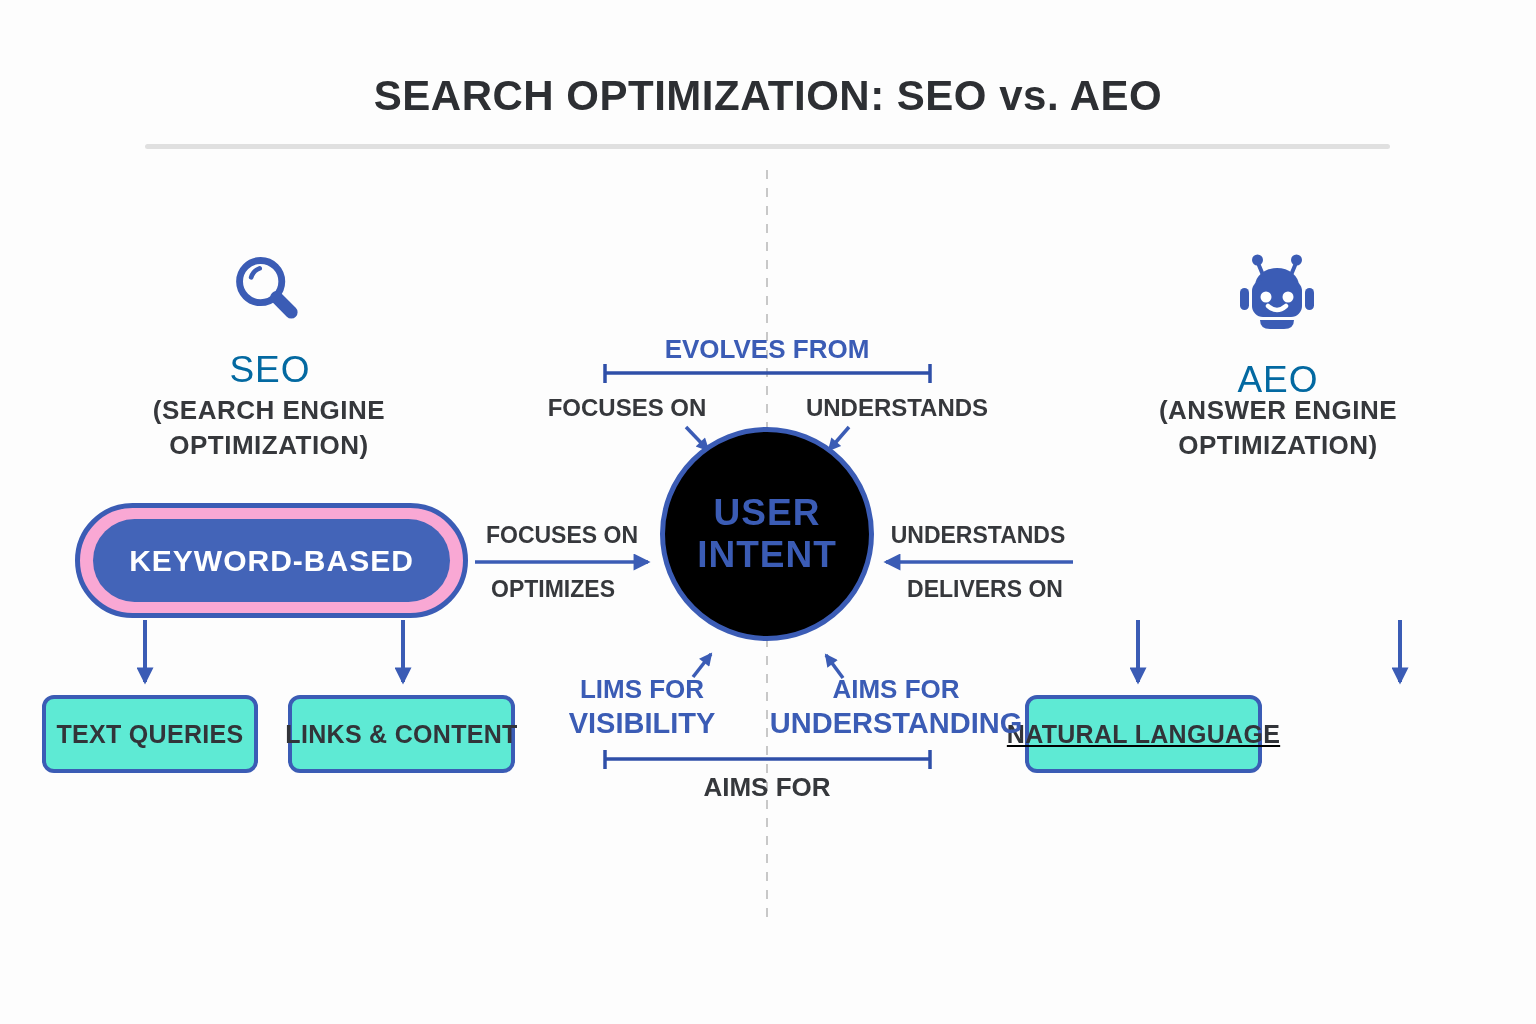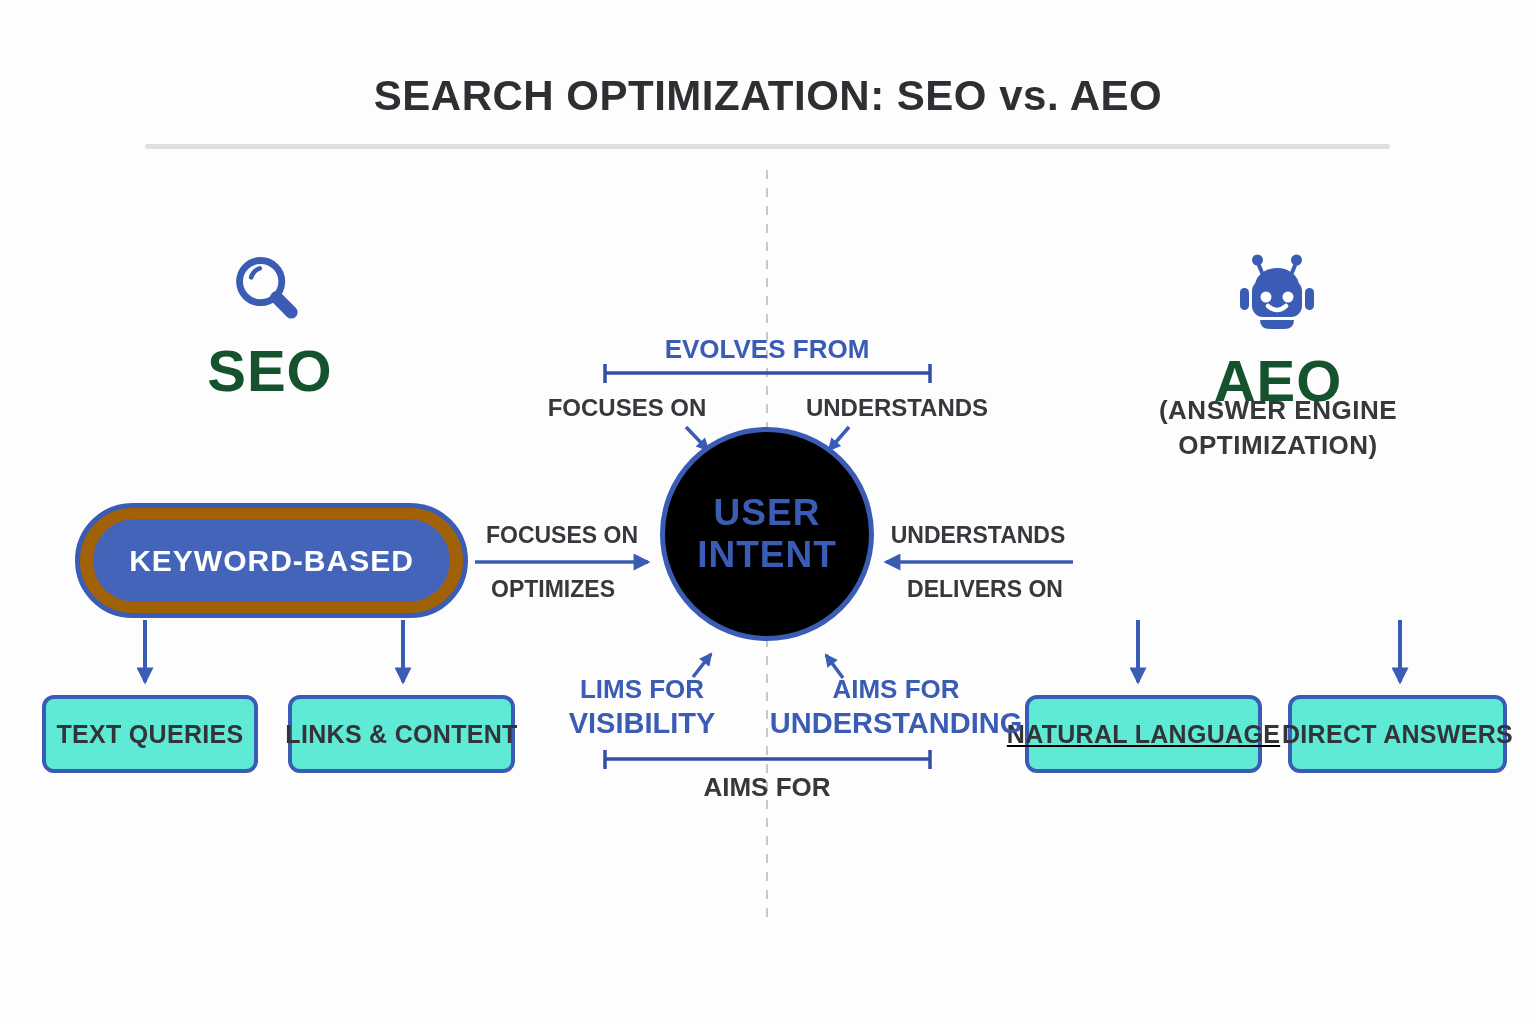--- a/index.html
+++ b/index.html
@@ -14,25 +14,25 @@
 
   .title {
     left:768px; top:96px; width:1200px;
     font-size:42px; font-weight:800; letter-spacing:.5px;
     color:#2d2f33; white-space:nowrap;
   }
   .divider { left:145px; top:144px; width:1245px; height:5px; background:#e0e0e0; border-radius:3px; }
 
   .connector-layer { left:0; top:0; width:1536px; height:1024px; z-index:1; pointer-events:none; }
 
-  .acronym { font-size:58px; font-weight:700; color:#14532d; letter-spacing:1px; }
+  .acronym { font-size:37px; font-weight:400; color:#0369a1; letter-spacing:1px; }
   .fullname { font-size:26px; font-weight:600; color:#36383c; line-height:35px; letter-spacing:.5px; }
 
   .pill-outer {
-    top:503px; height:115px; background:#a16207;
+    top:503px; height:115px; background:#f9a8d4;
     border:5px solid #3b5cb5; border-radius:58px; z-index:2;
   }
   .pill-inner {
     position:absolute; left:13px; right:13px; top:11px; bottom:11px;
     background:#4364b8; border-radius:44px;
     display:flex; align-items:center; justify-content:center;
   }
   .pill-label { color:#ffffff; font-size:30px; font-weight:800; letter-spacing:1px; white-space:nowrap; }
 
   .circle {
@@ -108,20 +108,21 @@
   <div class="abs divider"></div>
 
   <div class="abs icon-wrap" style="left:229px; top:252px;">
     <svg width="76" height="76" viewBox="0 0 72 72">
       <circle cx="30" cy="28" r="20" fill="none" stroke="#3b5cb5" stroke-width="6.5"></circle>
       <path d="M21 24 A13 13 0 0 1 29 15.5" fill="none" stroke="#3b5cb5" stroke-width="4.5" stroke-linecap="round"></path>
       <line x1="45" y1="43" x2="59" y2="57" stroke="#3b5cb5" stroke-width="12" stroke-linecap="round"></line>
     </svg>
   </div>
   <div class="abs ctr acronym" style="left:270px; top:370px;">SEO</div>
+  <div class="abs fullname" style="left:128px; top:393px; width:282px; text-align:center;">(SEARCH ENGINE OPTIMIZATION)</div>
 
   <div class="abs icon-wrap" style="left:1227px; top:250px;">
     <svg width="100" height="88" viewBox="0 0 100 88">
       <g fill="#3b5cb5">
         <line x1="36" y1="25" x2="31" y2="13" stroke="#3b5cb5" stroke-width="4" stroke-linecap="round"></line>
         <line x1="64" y1="25" x2="69" y2="13" stroke="#3b5cb5" stroke-width="4" stroke-linecap="round"></line>
         <circle cx="30.5" cy="10" r="5.5"></circle>
         <circle cx="69.5" cy="10" r="5.5"></circle>
         <path d="M28 36 A22 18 0 0 1 72 36 Z"></path>
         <rect x="25" y="30" width="50" height="37" rx="11"></rect>
@@ -169,17 +170,14 @@
 
   <div class="abs node-box" style="left:42px; width:216px;">
     <span class="node-label">TEXT QUERIES</span>
   </div>
   <div class="abs node-box" style="left:288px; width:227px;">
     <span class="node-label">LINKS &amp; CONTENT</span>
   </div>
   <div class="abs node-box" style="left:1025px; width:237px;text-decoration:underline;">
     <span class="node-label">NATURAL LANGUAGE</span>
   </div>
-  <div class="abs node-box" style="left:1288px; width:219px;">
-    <span class="node-label">DIRECT ANSWERS</span>
-  </div>
 
 </div>
 
 </body></html>

